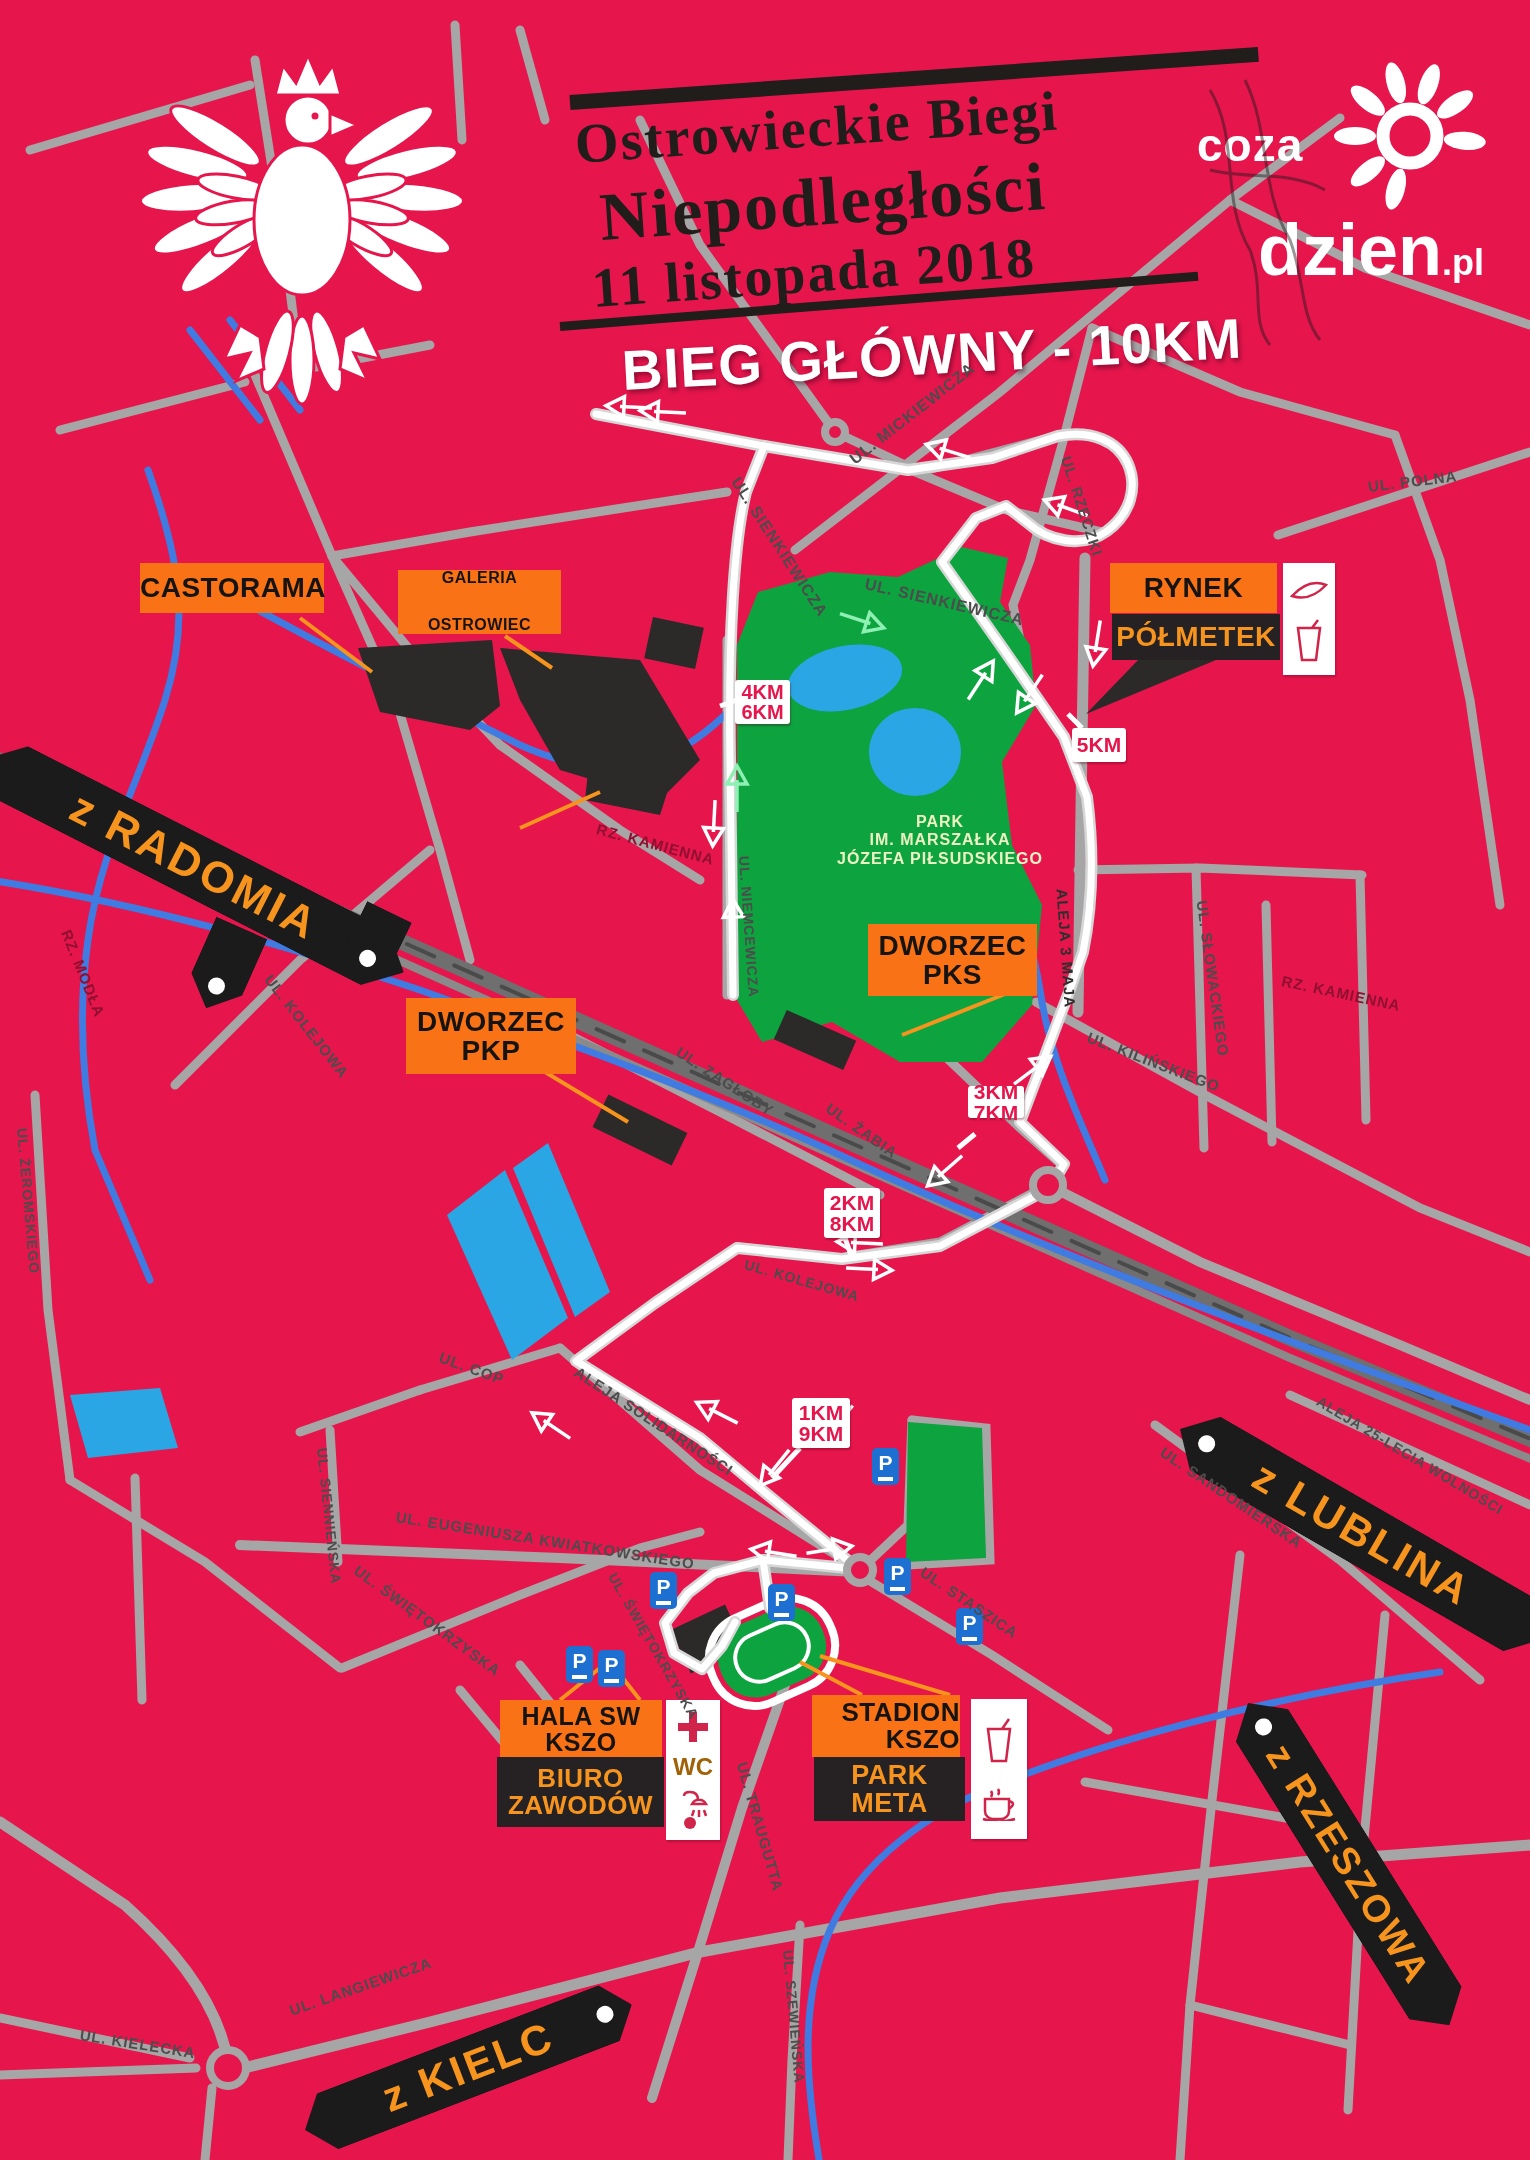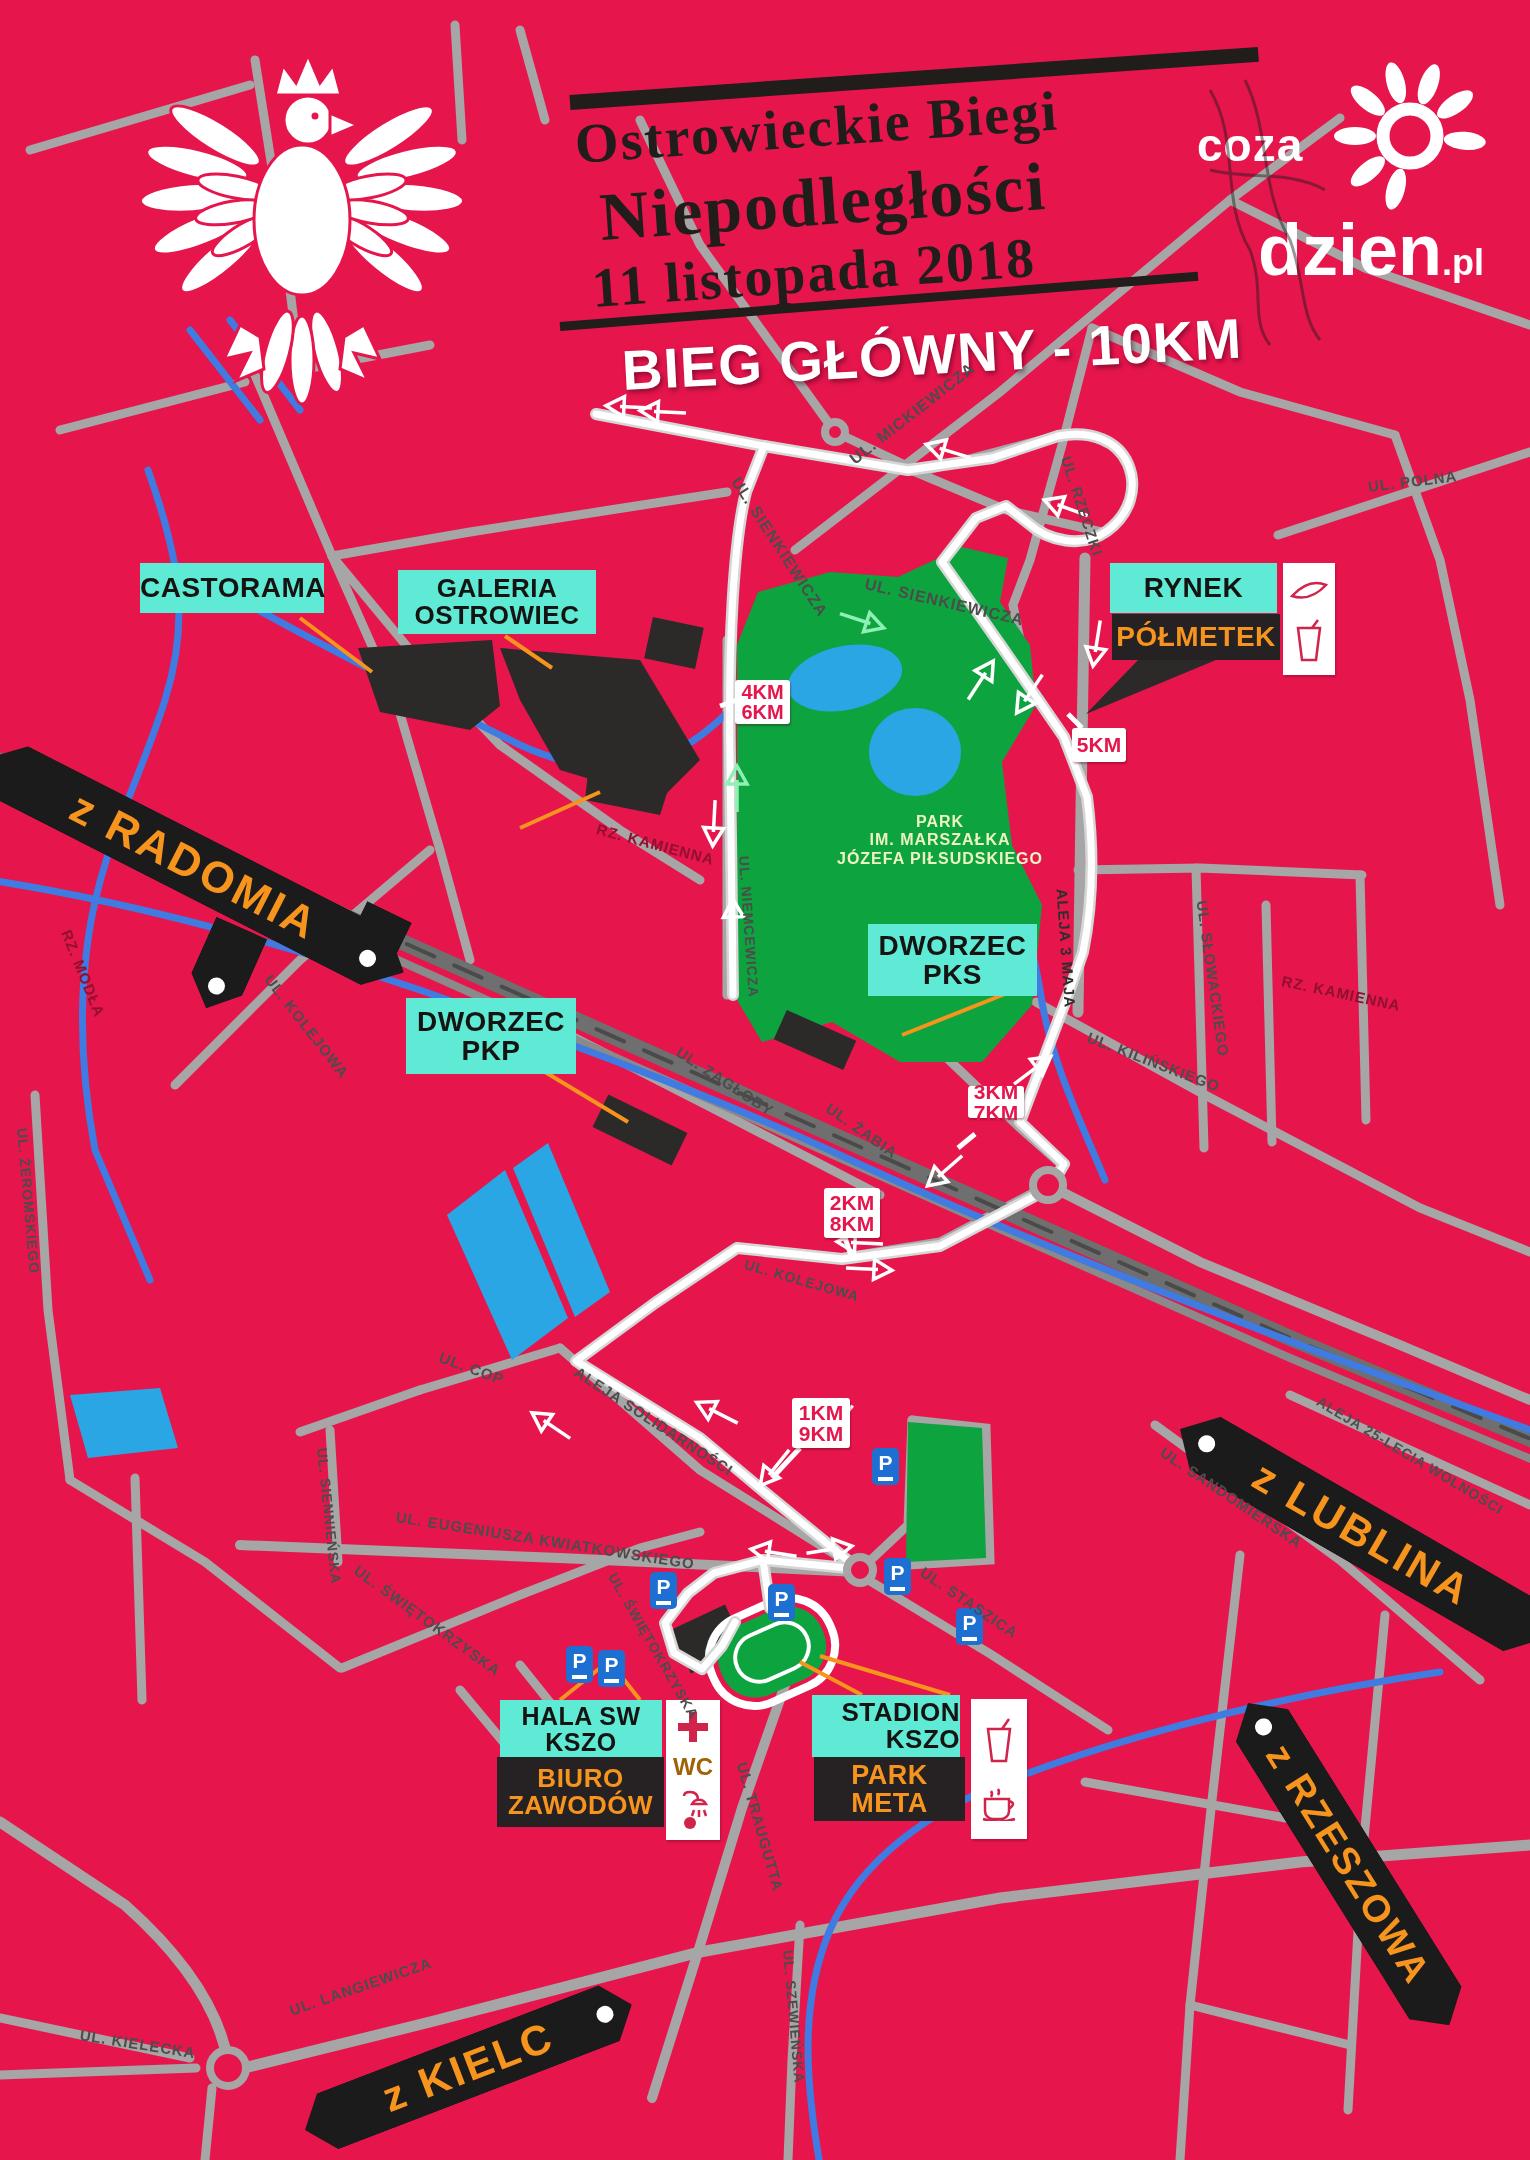--- a/index.html
+++ b/index.html
@@ -1,20 +1,20 @@
 <!DOCTYPE html>
 <html><head>
 <meta charset="utf-8">
 <style>
   html,body{margin:0;padding:0;background:#444;}
   #stage{position:relative;width:1530px;height:2160px;background:#e6164d;overflow:hidden;
          font-family:"Liberation Sans",sans-serif;}
   #map{position:absolute;left:0;top:0;}
   .abs{position:absolute;}
-  .obox{position:absolute;background:#5eead4;color:#161412;font-weight:bold;text-align:center;
+  .obox{position:absolute;background:#f97316;color:#161412;font-weight:bold;text-align:center;
         display:flex;flex-direction:column;justify-content:center;line-height:1.04;letter-spacing:.5px;}
   .bbox{position:absolute;background:#262223;color:#f7941e;font-weight:bold;text-align:center;
         display:flex;flex-direction:column;justify-content:center;line-height:1.04;letter-spacing:.5px;}
   .km{position:absolute;background:#ffffff;color:#e6164d;font-weight:bold;text-align:center;
       display:flex;flex-direction:column;justify-content:center;line-height:1.02;border-radius:3px;
       box-shadow:1px 2px 2px rgba(80,0,20,.35);}
   .street{position:absolute;color:#4c4c4c;font-weight:bold;white-space:nowrap;letter-spacing:1px;
           transform-origin:0 50%;}
   .street.river{color:#8f1030;}
   .street.dark{color:#2e2e2e;}
@@ -290,21 +290,21 @@
       <path d="M 60,40 C 90,90 70,150 100,200 C 115,240 100,270 120,295"></path>
       <path d="M 95,30 C 120,80 110,140 140,190 C 155,230 150,265 170,290"></path>
       <path d="M 60,120 C 100,130 140,120 175,140"></path>
     </g>
   </svg>
 
   <div class="obox" style="left:140px;top:563px;width:184px;height:50px;font-size:28px;">
       <span>CASTORAMA</span>
     </div>
 
-  <div class="obox" style="left:398px;top:570px;width:198px;height:64px;font-size:26px;">
+  <div class="obox" style="left:398px;top:570px;width:163px;height:64px;font-size:16px;justify-content:space-between;">
     <span>GALERIA</span>
     <span>OSTROWIEC</span>
   </div>
 
 
   <div class="obox" style="left:406px;top:998px;width:170px;height:76px;font-size:28px;">
     <span>DWORZEC</span>
     <span>PKP</span>
   </div>
 

